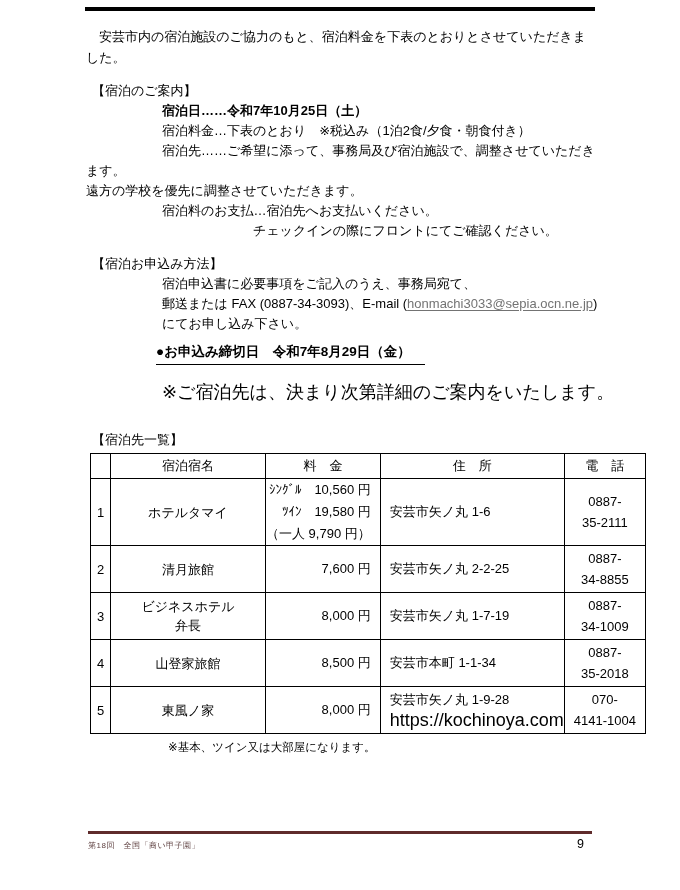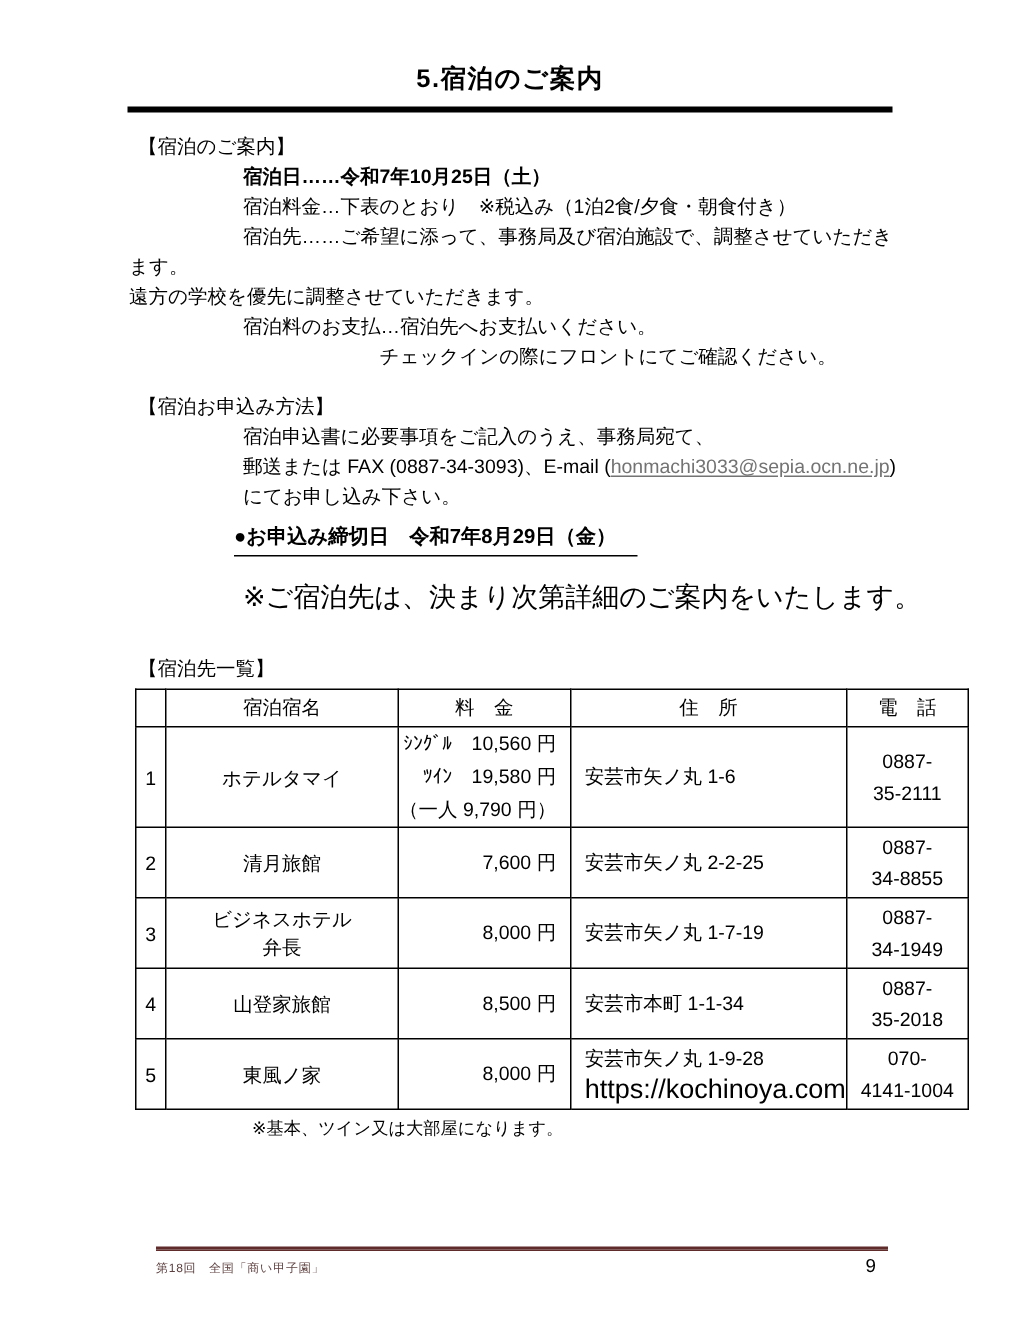--- a/index.html
+++ b/index.html
@@ -103,44 +103,44 @@
   .addr-url { font-size: 18px; cursor: pointer; }
 
   .footnote {
     margin: 5px 0 0 168px;
     font-size: 11.5px;
     line-height: 16px;
   }
 
   .footer {
     position: absolute;
-    left: 104px; right: 88px; top: 831px;
+    left: 88px; right: 88px; top: 831px;
   }
   .footer-rule {
     height: 1px;
     border-top: 2px solid #5f2b2b;
     border-bottom: 1px solid #5f2b2b;
   }
   .footer-row {
     display: flex;
     justify-content: space-between;
     align-items: flex-start;
     margin-top: 3px;
   }
   .footer-left { font-size: 8px; color: #5d3f3f; letter-spacing: 0.5px; padding-top: 3px; }
   .footer-page { font-size: 12.5px; color: #000; margin-right: 8px; }
 </style>
 </head>
 <body>
 
 <div class="page">
 
-  <h1 class="title">5.宿泊のご案内</h1>
   <div class="title-rule"></div>
 
+  <p class="intro"><span>　安芸市内の宿泊施設のご協力のもと、宿泊料金を下表のとおりとさせていただきま</span><br><span>した。</span></p>
 
   <div class="sec-heading">【宿泊のご案内】</div>
   <div class="line ind1 bold">宿泊日……令和7年10月25日（土）</div>
   <div class="line ind1">宿泊料金…下表のとおり　※税込み（1泊2食/夕食・朝食付き）</div>
   <div class="line ind1">宿泊先……ご希望に添って、事務局及び宿泊施設で、調整させていただき</div>
   <div class="line ind2">ます。</div>
   <div class="line ind2">遠方の学校を優先に調整させていただきます。</div>
   <div class="line ind1">宿泊料のお支払…宿泊先へお支払いください。</div>
   <div class="line ind3">チェックインの際にフロントにてご確認ください。</div>
 
@@ -213,21 +213,21 @@
             <div>弁長</div>
           </td>
           <td class="col-price">
             <div>8,000 円</div>
           </td>
           <td class="col-addr">
             <div>安芸市矢ノ丸 1-7-19</div>
           </td>
           <td class="col-phone">
             <div>0887-</div>
-            <div>34-1949</div>
+            <div>34-1009</div>
           </td>
         </tr>
         <tr>
           <td class="col-no">
             <div>4</div>
           </td>
           <td class="col-name">
             <div>山登家旅館</div>
           </td>
           <td class="col-price">

